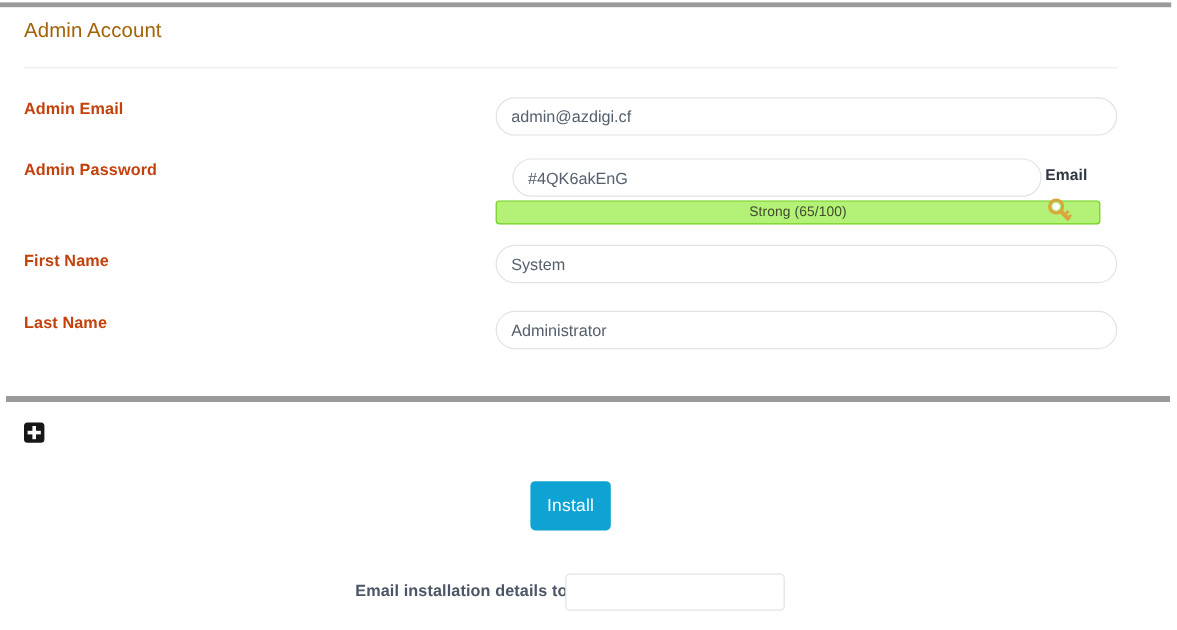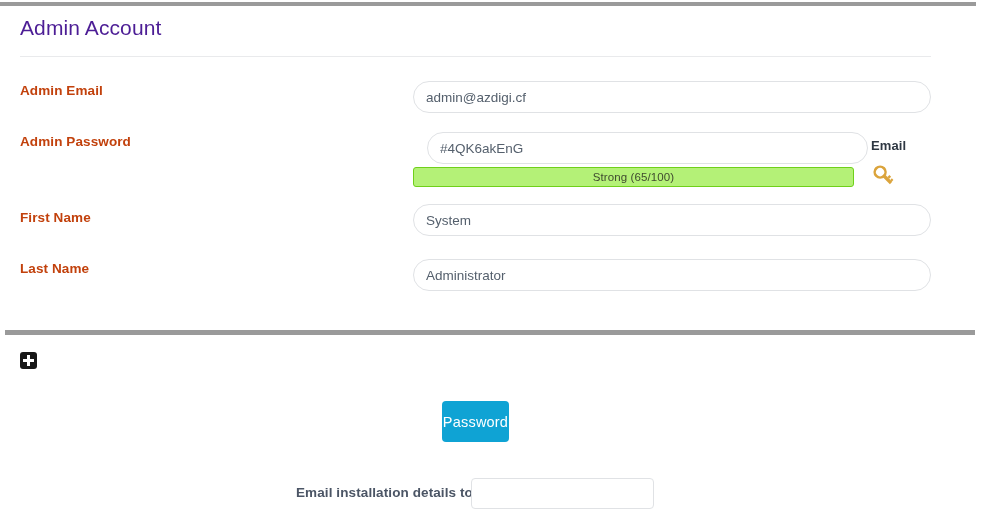--- a/index.html
+++ b/index.html
@@ -26,23 +26,23 @@
     width: 976px;
     height: 4px;
     background: #9a9a9a;
   }
 
   
   .section-heading {
     position: absolute;
     left: 20px;
     top: 16px;
-    font-size: 21px;
+    font-size: 17px;
     font-weight: 400;
-    color: #4c1d95;
+    color: #a16207;
     letter-spacing: .1px;
     white-space: nowrap;
   }
   .heading-rule {
     position: absolute;
     left: 20px;
     top: 56px;
     width: 911px;
     height: 1px;
     background: #e9eaec;
@@ -76,21 +76,21 @@
   }
   .txt-input::placeholder { color: #b3b9c0; }
 
   .w-full { width: 518px; }
   .w-pass { width: 441px; margin-left: 14px; }
 
   
   .pw-meter {
     position: absolute;
     left: 413px;
-    width: 441px;
+    width: 504px;
     height: 20px;
     border: 1px solid #6fd01a;
     border-radius: 3px;
     background: #b4f177;
     display: flex;
     align-items: center;
     justify-content: center;
   }
   .pw-meter-text {
     font-size: 11.5px;
@@ -248,16 +248,16 @@
 
 <div class="field-label" style="top:261px;">Last Name</div>
 <input class="txt-input w-full" style="top: 259px;" type="text" value="Administrator">
 
 <div class="mid-rule"></div>
 
 <div class="adv-row">
   <span class="adv-plus"></span>
 </div>
 
-<button class="install-btn">Password</button>
+<button class="install-btn">Install</button>
 
 <div class="email-details-label">Email installation details to :</div>
 <input class="email-details-input" type="text" value="" style="">
 
 </body></html>

